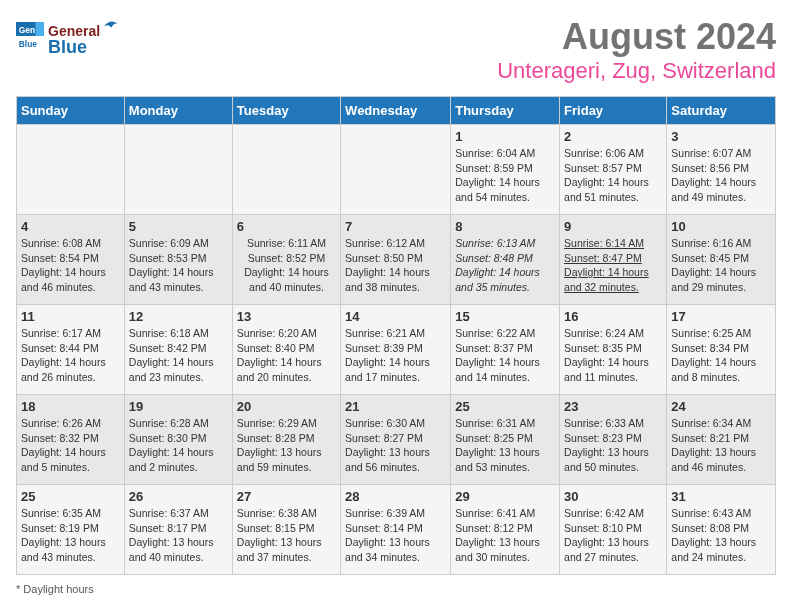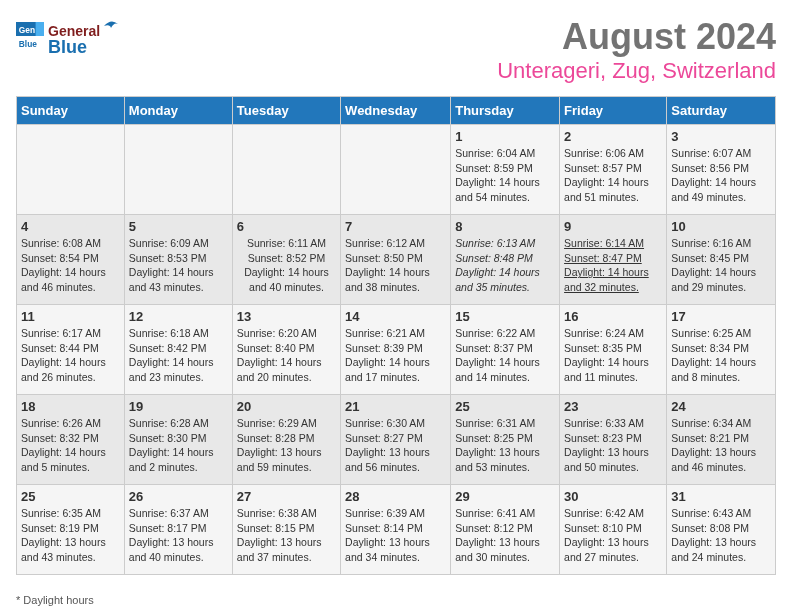--- a/index.html
+++ b/index.html
@@ -86,21 +86,21 @@
     }
     .day-info {
       font-size: 10.5px;
       color: #333;
       line-height: 1.4;
     }
     .empty-cell {
       background-color: inherit;
     }
     .footer-note {
-      margin-top: 19px;
+      margin-top: 8px;
       font-size: 11px;
       color: #555;
     }
   </style>
 </head>
 <body>
 
 <div class="header-area">
   <div class="logo">
     <svg class="logo-icon" viewBox="0 0 40 40">

